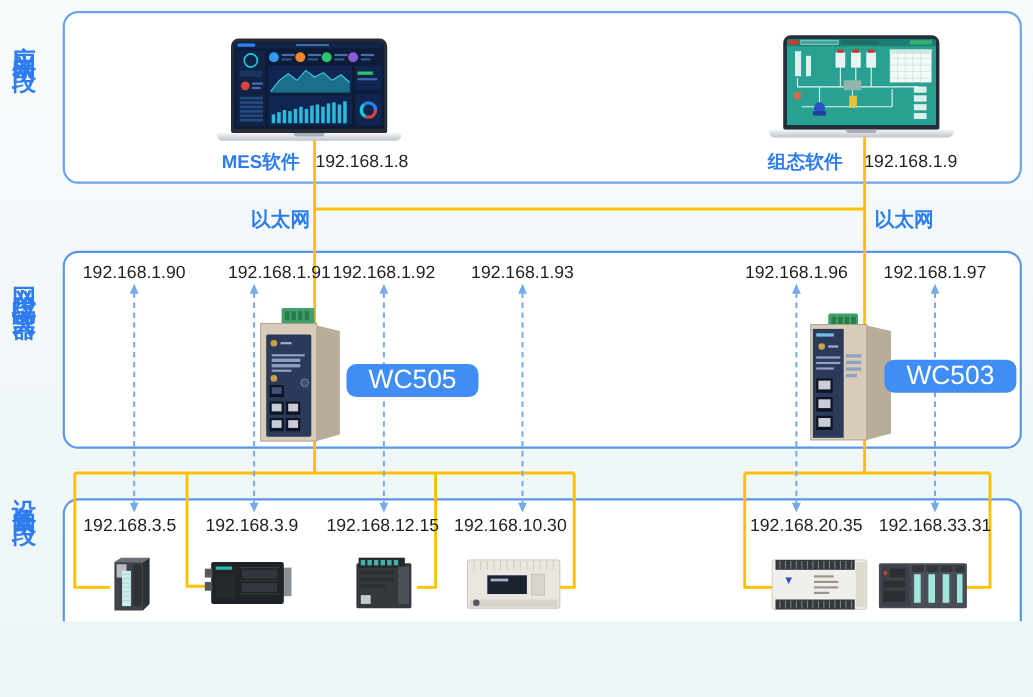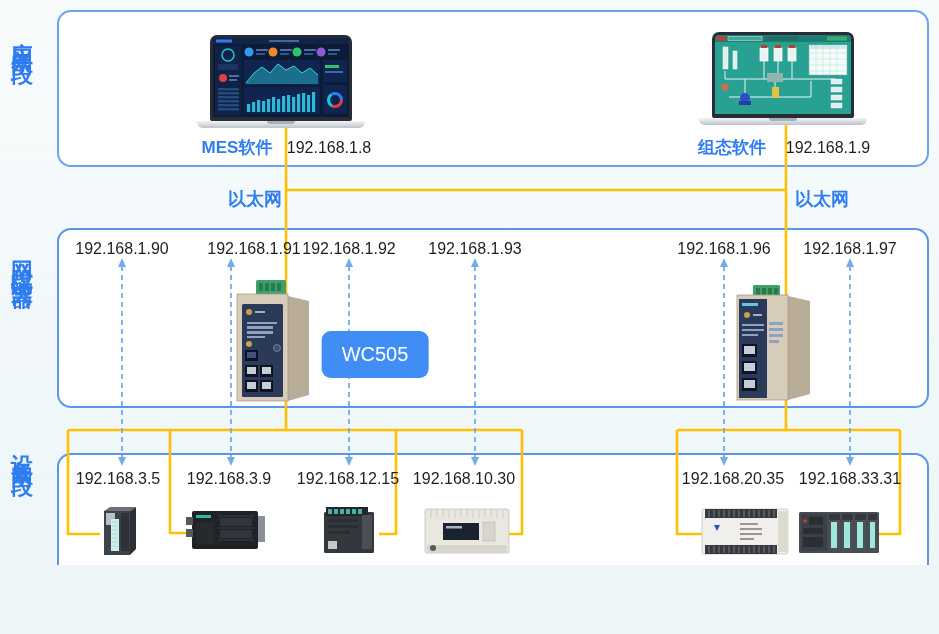--- a/index.html
+++ b/index.html
@@ -25,22 +25,22 @@
   .screen{width:136px;height:79px;margin:0 auto;border:3px solid #272c36;border-bottom-width:4px;
           border-radius:7px 7px 2px 2px;background:#0c1b36;overflow:hidden;}
   .screen svg{display:block;}
   .base{height:7px;background:linear-gradient(#f3f5f7,#bdc3cb);border-radius:2px 2px 9px 9px;position:relative;}
   .base::after{content:"";position:absolute;left:50%;top:0;transform:translateX(-50%);
                width:28px;height:3px;background:#a9afb8;border-radius:0 0 5px 5px;}
   
   .soft-name{position:absolute;transform:translateX(-50%);color:#2e7df0;font-weight:bold;font-size:17px;white-space:nowrap;}
   .ip{position:absolute;transform:translateX(-50%);font-size:16px;color:#1f1f1f;white-space:nowrap;}
   .eth{position:absolute;color:#2e7df0;font-weight:bold;font-size:18px;white-space:nowrap;}
-  .pill{position:absolute;transform:translateX(-50%);background:#3f8df5;color:#fff;font-size:20px;
-        padding:12px 20px;border-radius:9px;white-space:nowrap;}
+  .pill{position:absolute;transform:translateX(-50%);background:#3f8df5;color:#fff;font-size:24px;
+        padding:1px 20px;border-radius:9px;white-space:nowrap;}
   
   .dev{position:absolute;}
   .dev svg{display:block;}
 </style>
 </head>
 <body>
 
 <div class="canvas">
 
   <div class="box top"></div>
@@ -304,20 +304,21 @@
           <rect x="13" y="66" width="11" height="8" fill="#c7ccd6"></rect>
         <rect x="11" y="81" width="15" height="13" fill="#0d1322"></rect>
           <rect x="13" y="83" width="11" height="8" fill="#c7ccd6"></rect>
         <rect x="11" y="98" width="15" height="13" fill="#0d1322"></rect>
           <rect x="13" y="100" width="11" height="8" fill="#c7ccd6"></rect>
       </g>
     </svg>
   </div>
 
   <div class="pill" style="left:375px;top:331px;">WC505</div>
+  <div class="pill" style="left:864px;top:327px;">WC503</div>
 
   <div class="ip" style="left:118px;top:470px;">192.168.3.5</div>
   <div class="ip" style="left:229px;top:470px;">192.168.3.9</div>
   <div class="ip" style="left:348px;top:470px;">192.168.12.15</div>
   <div class="ip" style="left:464px;top:470px;">192.168.10.30</div>
   <div class="ip" style="left:733px;top:470px;">192.168.20.35</div>
   <div class="ip" style="left:850px;top:470px;">192.168.33.31</div>
 
   <div class="dev" style="left:100px;top:505px;">
     <svg width="38" height="52" viewBox="0 0 38 52">

